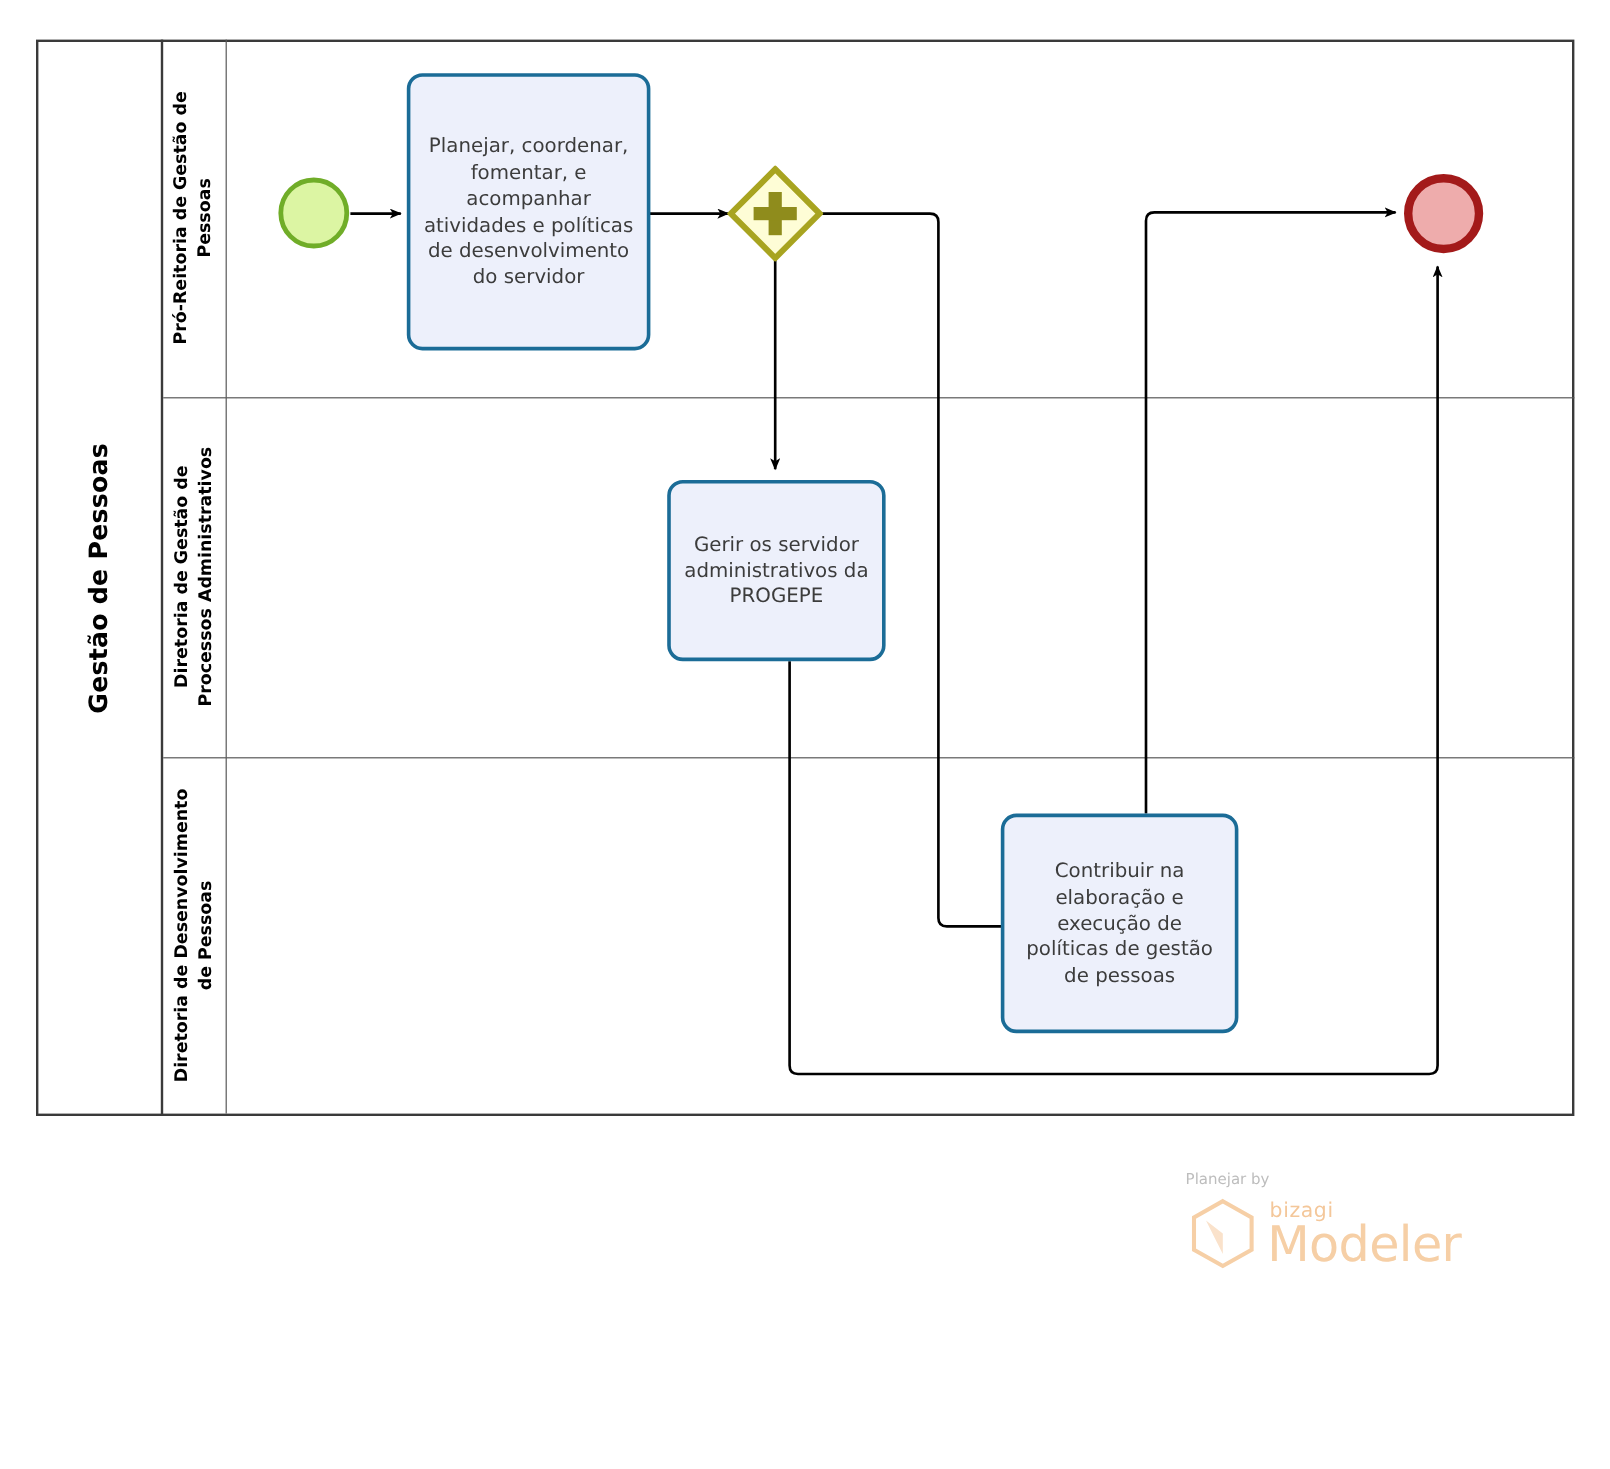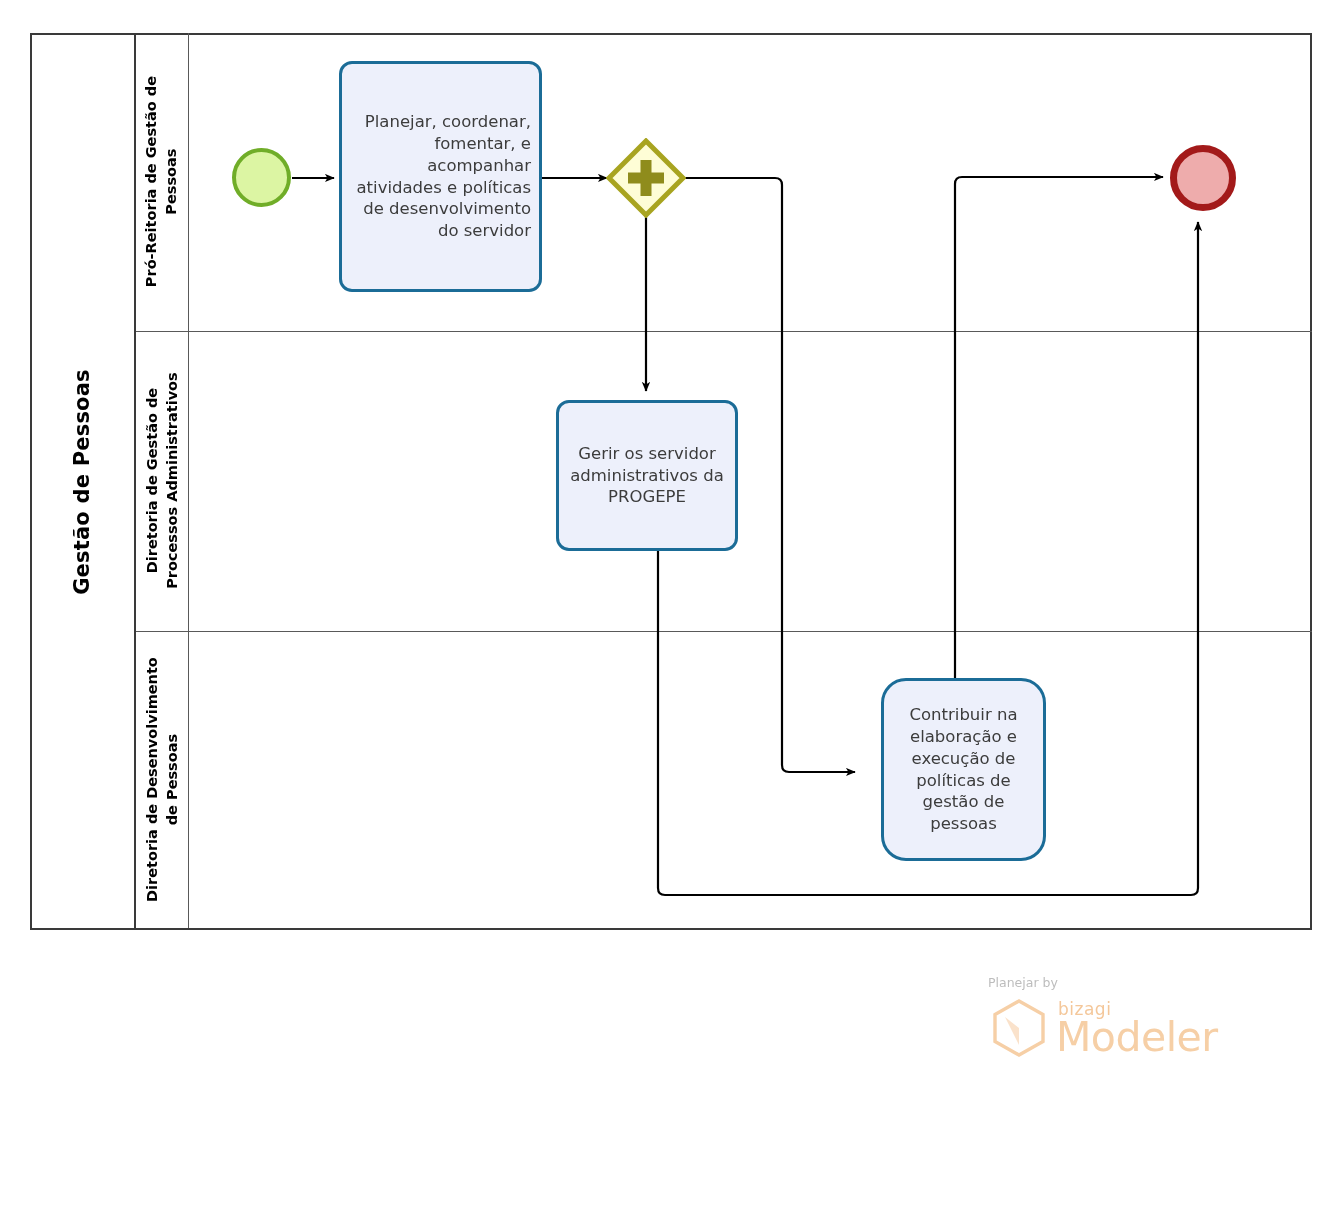--- a/index.html
+++ b/index.html
@@ -208,38 +208,38 @@
 
     <path d="M685,178 L775,178 Q782,178 782,185 L782,765 Q782,772 789,772 L855,772" fill="none" stroke="#000000" stroke-width="2.2" marker-end="url(#arrow)"></path>
 
     <path d="M955,678 L955,184 Q955,177 962,177 L1163,177" fill="none" stroke="#000000" stroke-width="2.2" marker-end="url(#arrow)"></path>
 
     <path d="M658,551 L658,888 Q658,895 665,895 L1191,895 Q1198,895 1198,888 L1198,222" fill="none" stroke="#000000" stroke-width="2.2" marker-end="url(#arrow)"></path>
   </svg>
 
   <div class="event event-start" style="left:232px; top:148px; width:59px; height:59px;"></div>
 
-  <div class="task" style="left:339px; top:61px; width:203px; height:231px;text-align:right;">
+  <div class="task" style="left:339px; top:61px; width:203px; height:231px;">
     <span>Planejar, coordenar, fomentar, e acompanhar atividades e políticas de desenvolvimento do servidor</span>
   </div>
 
   <svg class="gateway" style="left:606px; top:138px;" width="80" height="80" viewBox="0 0 80 80">
     <polygon points="40,3 77,40 40,77 3,40" fill="#FEFDD6" stroke="#A8A420" stroke-width="5"></polygon>
     <path d="M30,34 H50 V26 H30 Z" fill="none"></path>
     <g>
       <rect x="34.5" y="22" width="11" height="36" fill="#8F8C1C"></rect>
       <rect x="22" y="34.5" width="36" height="11" fill="#8F8C1C"></rect>
     </g>
   </svg>
 
   <div class="task" style="left:556px; top:400px; width:182px; height:151px;">
     <span>Gerir os servidor administrativos da PROGEPE</span>
   </div>
 
-  <div class="task" style="left:881px; top:678px; width:165px; height:183px;border-radius:25px;">
+  <div class="task" style="left:834px; top:678px; width:198px; height:183px;">
     <span>Contribuir na elaboração e execução de políticas de gestão de pessoas</span>
   </div>
 
   <div class="event event-end" style="left:1170px; top:145px; width:66px; height:66px;"></div>
 
   <div class="watermark">
     <div class="wm-powered">Planejar by</div>
     <svg class="wm-hex" viewBox="0 0 62 62">
       <polygon points="31,4 55,17.5 55,44.5 31,58 7,44.5 7,17.5" fill="none" stroke="#F6CFA6" stroke-width="3.4"></polygon>
       <polygon points="17,20 31,31 31,48" fill="#FAE2CB"></polygon>

